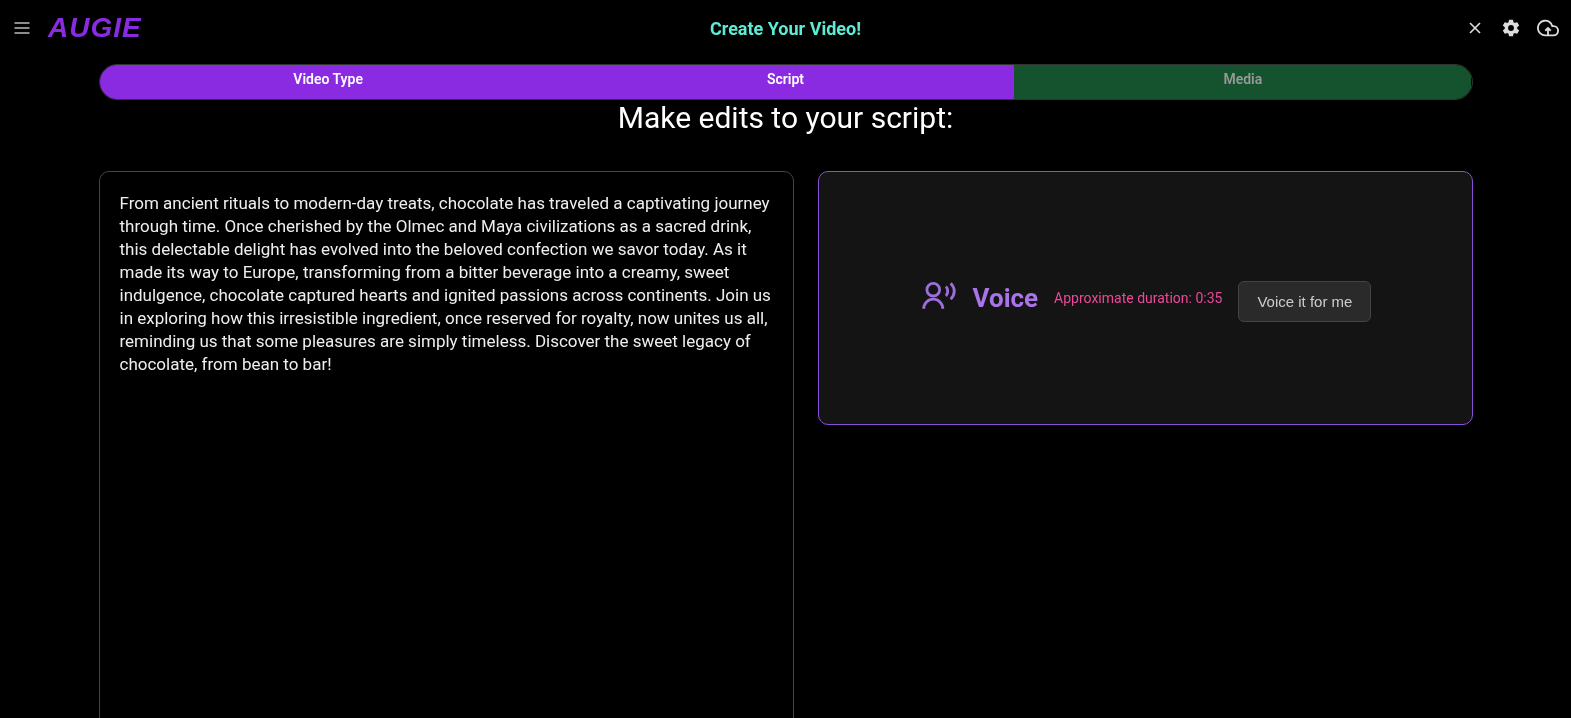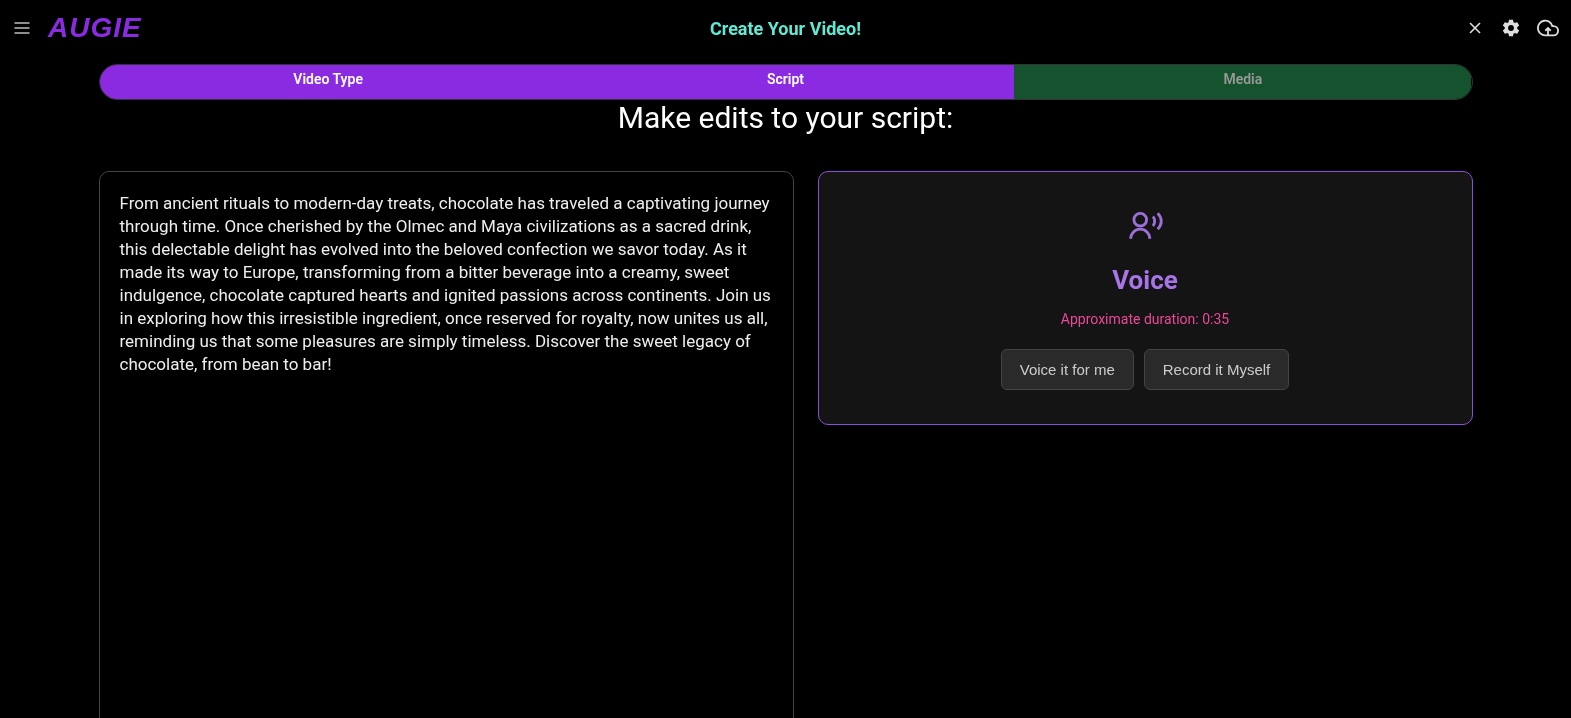--- a/index.html
+++ b/index.html
@@ -127,21 +127,21 @@
       align-items: center;
       gap: 8px;
     }
     .voice-panel {
       flex: 1;
       border: 1px solid #8a4fd8;
       border-radius: 10px;
       height: 254px;
       background: #141414;
       display: flex;
-      flex-direction: column;
+      flex-direction: row;
       align-items: center;
       justify-content: center;
       gap: 16px;
     }
     .voice-icon {
       color: #9d6fd8;
     }
     .voice-title {
       color: #a874e8;
       font-size: 26px;
@@ -247,21 +247,20 @@
         <circle cx="9" cy="8" r="4"></circle>
         <path d="M3 20c0-3.3 2.7-6 6-6s6 2.7 6 6"></path>
         <path d="M17 6c1.5 1.5 1.5 4.5 0 6"></path>
         <path d="M20 4c3 3 3 7 0 10"></path>
       </svg>
     </div>
     <div class="voice-title">Voice</div>
     <div class="voice-duration">Approximate duration: 0:35</div>
     <div class="voice-buttons">
       <button class="voice-btn">Voice it for me</button>
-      <button class="voice-btn">Record it Myself</button>
     </div>
   </div>
 </div>
 
 <button class="back-btn">Back</button>
 
 
 
 
 </body></html>

